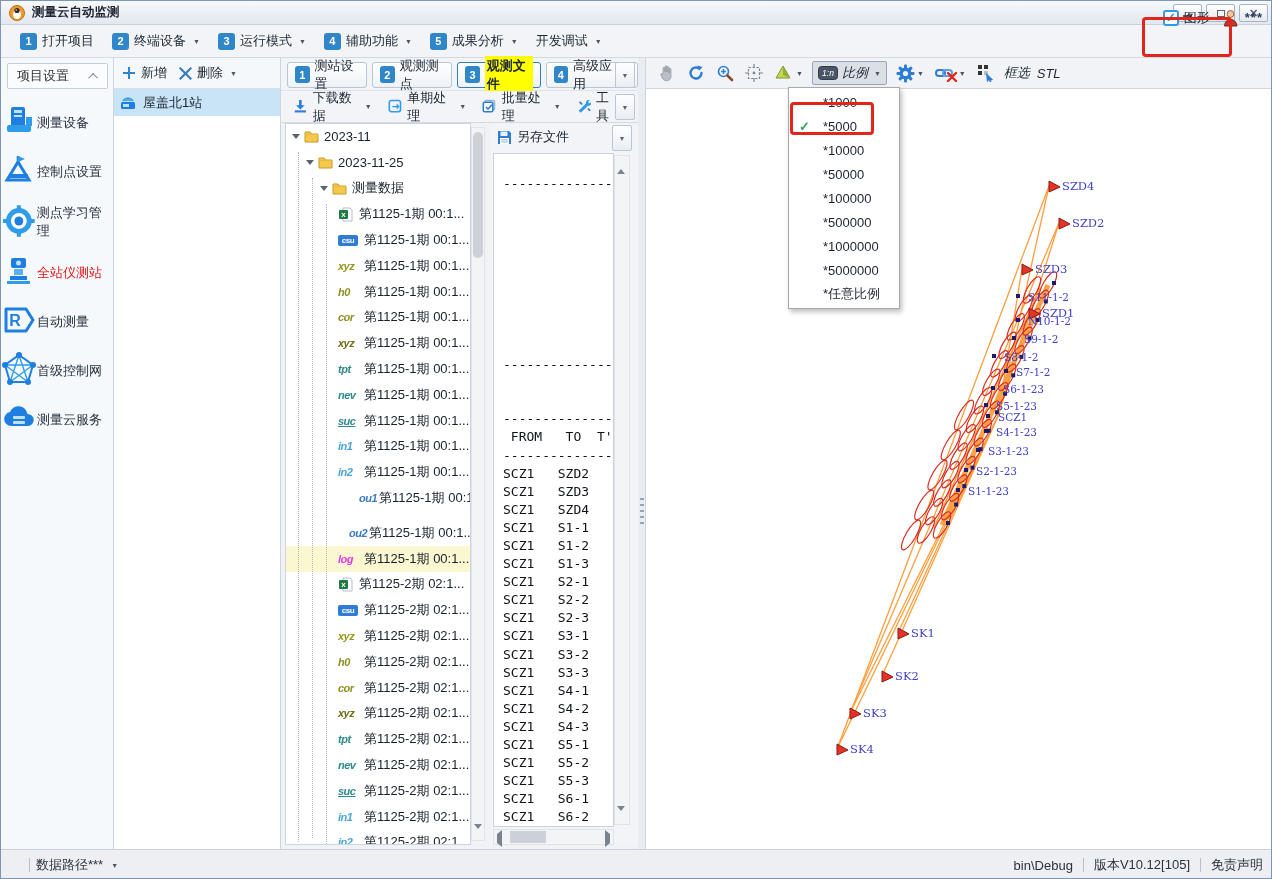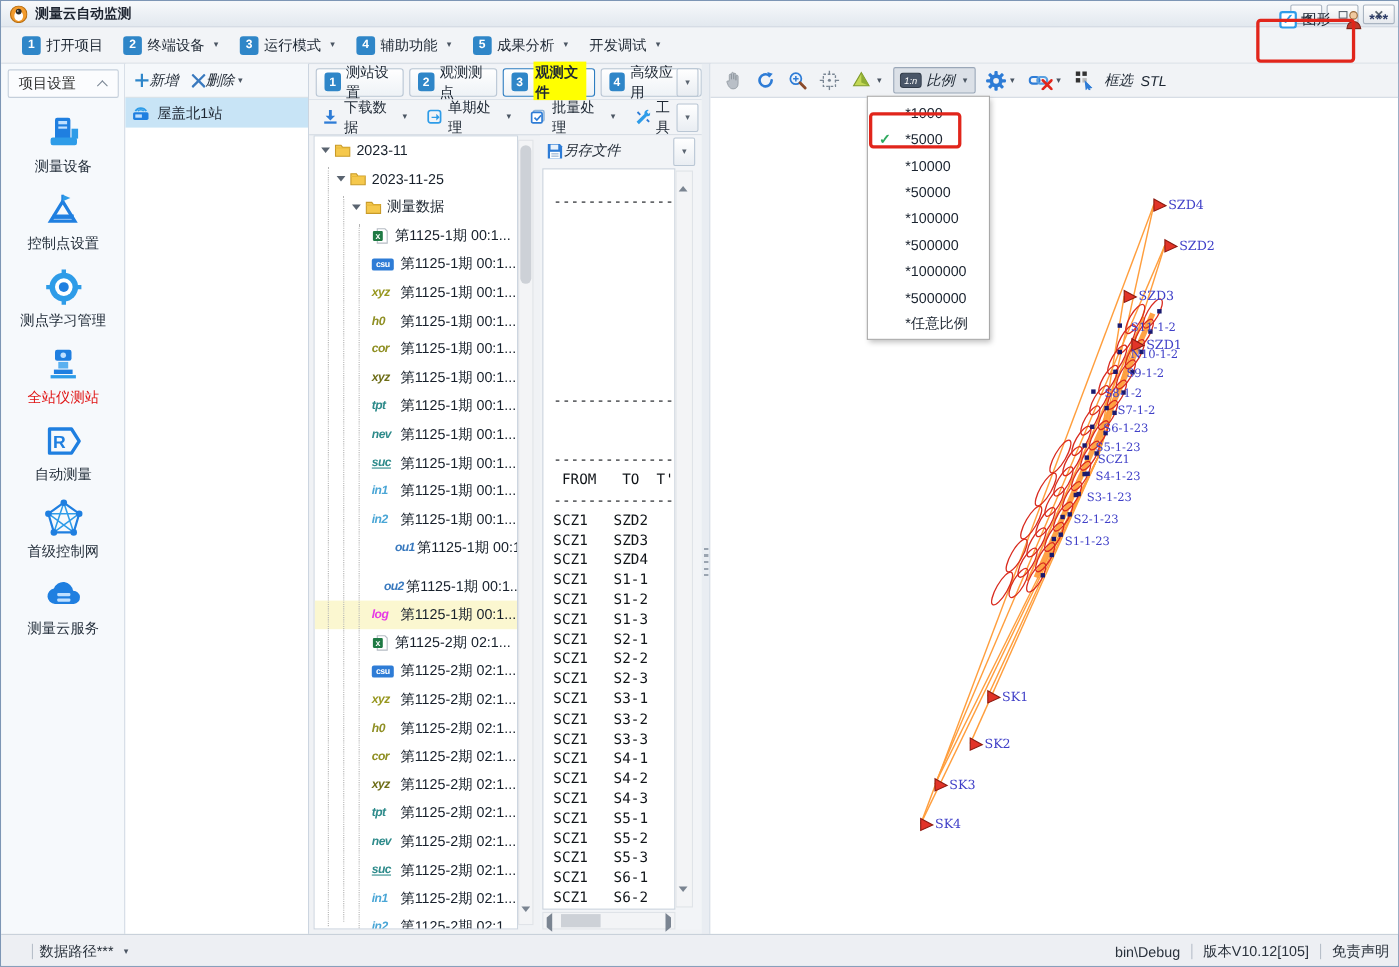--- a/index.html
+++ b/index.html
@@ -47,33 +47,33 @@
   #sidebar { position:absolute; left:0; top:57px; width:113px; height:791px;
     background:#f6f9fc; border-right:1px solid #ccd5e0; }
   #sidebar-header { position:absolute; left:6px; top:5px; width:101px; height:26px;
     background:#fbfcfe; border:1px solid #c5cfdb; border-radius:2px; display:flex;
     align-items:center; justify-content:space-between; padding:0 9px; font-size:13px;
     color:#333; }
   .chev-up { width:7px; height:7px; border-top:1.6px solid #7a8694;
     border-left:1.6px solid #7a8694; transform:rotate(45deg) translateY(2px); }
   #sidebar-items { position:absolute; left:0; top:38px; width:113px; display:flex;
     flex-direction:column; align-items:center; }
-  .side-item { width:113px; display:flex; flex-direction:column; align-items:center;
+  .side-item { width:113px; display:flex; align-items:center;
     padding:7px 0 6px 0; cursor:default; }
   .side-item svg { width:36px; height:36px; }
   .side-label { font-size:13px; color:#25303c; margin-top:3px; }
   .side-item.active .side-label { color:#e01414; }
 
   
   #station-panel { position:absolute; left:113px; top:57px; width:167px; height:791px;
     background:#fff; border-right:1px solid #ccd5e0; }
   #station-toolbar { height:31px; background:#f5f8fb; border-bottom:1px solid #d8dfe7;
     display:flex; align-items:center; padding-left:8px; gap:12px; }
-  .tool-btn { display:inline-flex; align-items:center; font-size:13px;
-    color:#1d2733;font-style:italic; }
+  .tool-btn { display:inline-flex; align-items:center; gap:5px; font-size:13px;
+    color:#1d2733; }
   .station-row { height:27px; display:flex; align-items:center; gap:6px; padding-left:5px;
     font-size:13px; color:#1b2430; }
   .station-row.selected { background:#c8e4f6; }
 
   
   #center { position:absolute; left:280px; top:57px; width:357px; height:791px; }
   #tabs-row { position:absolute; left:0; top:1px; width:357px; height:32px;
     background:#f2f4f7; display:flex; align-items:center; gap:5px; padding-left:6px;
     border-bottom:1px solid #dde3ea;}
   .tab-btn { display:inline-flex; align-items:center; gap:5px; height:26px; padding:0 7px;

